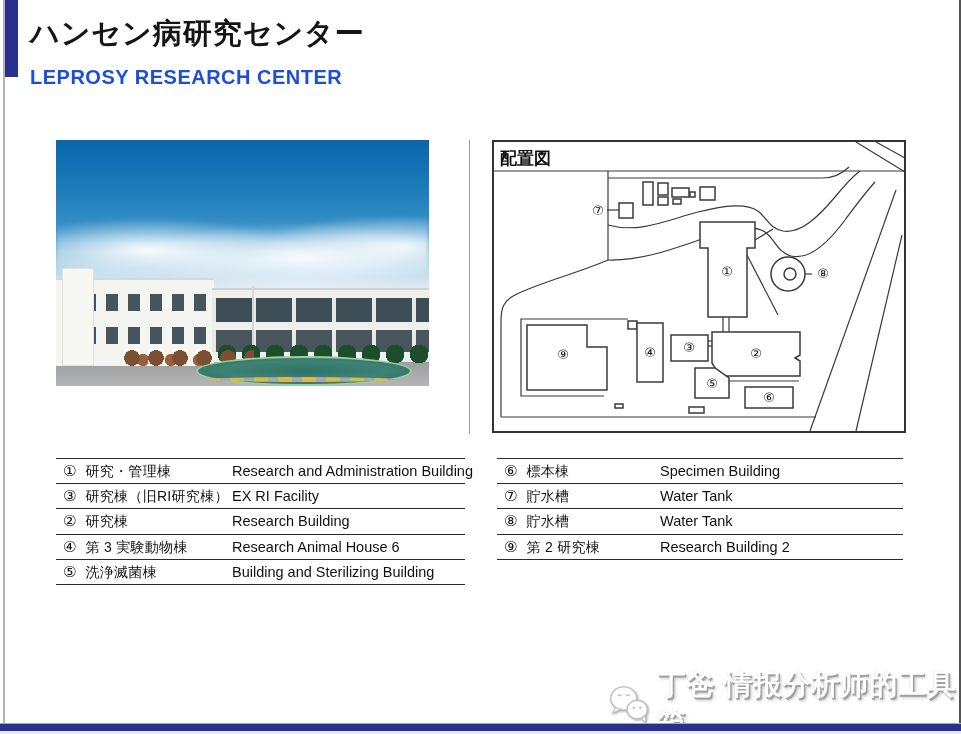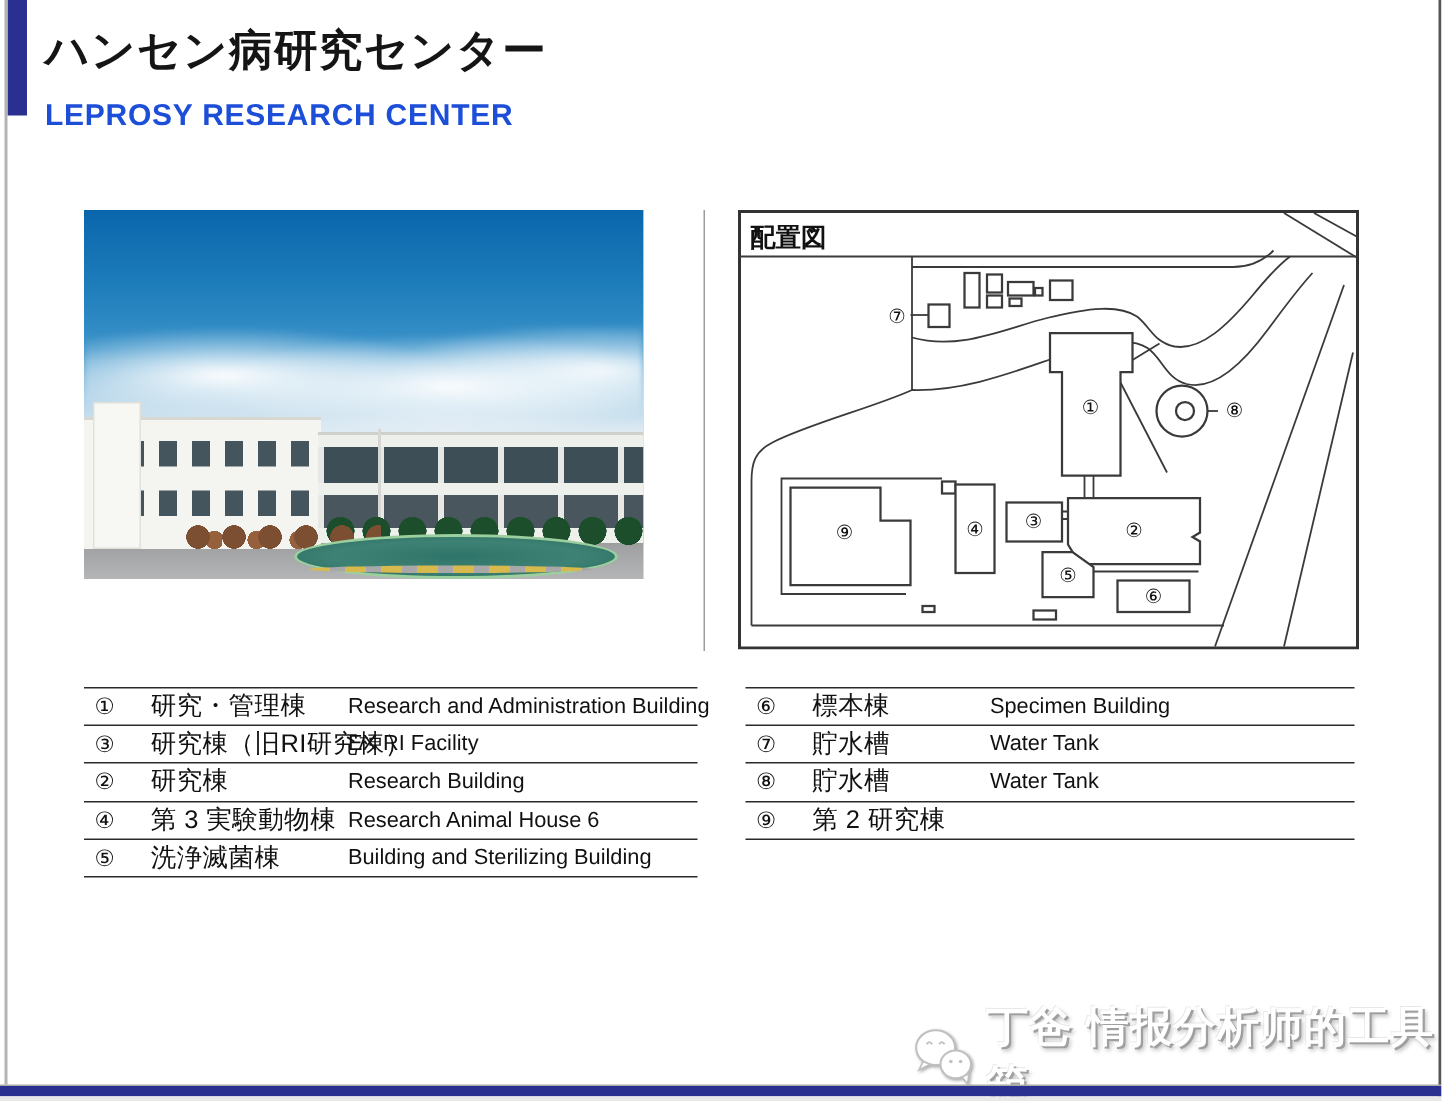--- a/index.html
+++ b/index.html
@@ -56,21 +56,21 @@
   .map-title{font-size:17px;font-weight:bold;fill:#111;}
   .mark{font-size:13px;fill:#111;text-anchor:middle;}
 
   
   .legend{position:absolute;top:458px;font-size:14.5px;}
   .legend-left{left:56px;width:409px;}
   .legend-right{left:497px;width:406px;}
   .lrow{position:relative;height:24.2px;line-height:24.2px;border-top:1.6px solid #2a2a2a;white-space:nowrap;}
   .legend-left .lrow:last-child, .legend-right .lrow:last-child{border-bottom:1.6px solid #2a2a2a;}
   .lnum{display:inline-block;margin-left:7px;font-size:15px;}
-  .lja{display:inline-block;margin-left:24px;font-size:17px;letter-spacing:.3px;}
+  .lja{display:inline-block;margin-left:9px;font-size:14px;letter-spacing:.3px;}
   .len{position:absolute;top:0;font-size:14.5px;}
   .legend-left .len{left:176px;}
   .legend-right .len{left:163px;}
 
   
   .watermark{position:absolute;left:608px;top:666px;display:flex;align-items:center;gap:7px;}
   .wm-icon{filter:drop-shadow(1.5px 1.5px 1px #a9a9a9);}
   .wm-text{font-size:28px;font-weight:bold;letter-spacing:1px;color:#fff;
     text-shadow:1.5px 1.5px 0 #9f9f9f,2.5px 2.5px 3px #c2c2c2,-0.5px -0.5px 0 #e8e8e8;}
 </style>
@@ -183,21 +183,21 @@
     <div class="lrow">
       <span class="lnum">⑥</span><span class="lja">標本棟</span><span class="len">Specimen Building</span>
     </div>
     <div class="lrow">
       <span class="lnum">⑦</span><span class="lja">貯水槽</span><span class="len">Water Tank</span>
     </div>
     <div class="lrow">
       <span class="lnum">⑧</span><span class="lja">貯水槽</span><span class="len">Water Tank</span>
     </div>
     <div class="lrow">
-      <span class="lnum">⑨</span><span class="lja">第 2 研究棟</span>
+      <span class="lnum">⑨</span><span class="lja">第 2 研究棟</span><span class="len">Research Building 2</span>
     </div>
   </div>
 
   <div class="watermark">
     <svg class="wm-icon" width="46" height="42" viewBox="0 0 46 42">
       <ellipse cx="17" cy="15" rx="14" ry="12.5" fill="#fff" stroke="#c0c0c0" stroke-width="1.5"></ellipse>
       <path d="M8 25 L5 31 L13 27 Z" fill="#fff" stroke="#c0c0c0" stroke-width="1.2"></path>
       <path d="M10.5 12.5 q2 -3 4 0" fill="none" stroke="#c0c0c0" stroke-width="1.4"></path>
       <path d="M19.5 12.5 q2 -3 4 0" fill="none" stroke="#c0c0c0" stroke-width="1.4"></path>
       <ellipse cx="31.5" cy="27" rx="11" ry="10" fill="#fff" stroke="#c0c0c0" stroke-width="1.5"></ellipse>

